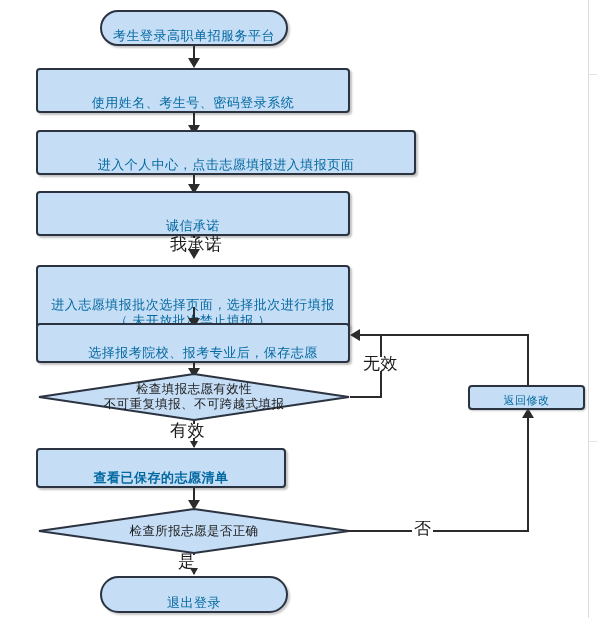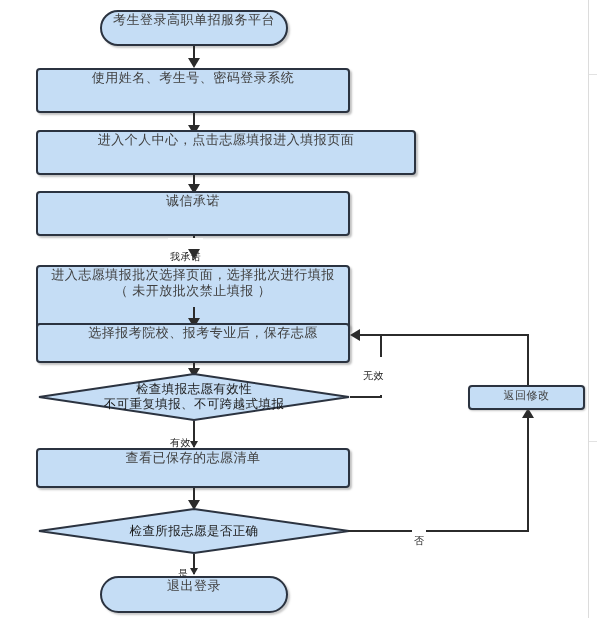--- a/index.html
+++ b/index.html
@@ -41,23 +41,23 @@
     height: 1px;
     background: #e2e2e2;
   }
 
   
   .node {
     position: absolute;
     box-sizing: border-box;
     background: #c5ddf5;
     border: 2px solid #2b3340;
-    color: #404040;
+    color: #0369a1;
     display: flex;
-    align-items: flex-start;
+    align-items: flex-end;
     justify-content: center;
     text-align: center;
     font-size: 13px;
     line-height: 16px;
     letter-spacing: 0.5px;
     box-shadow: 2px 2px 2px rgba(120,120,120,0.45);
   }
   .node.process {
     border-radius: 4px;
   }
@@ -130,25 +130,25 @@
     border-right: 10px solid #2b2b2b;
   }
   .arrow.down.thin {
     border-left: 4px solid transparent;
     border-right: 4px solid transparent;
     border-top: 7px solid #2b2b2b;
   }
 
   .edge-label {
     position: absolute;
-    font-size: 10px;
+    font-size: 17px;
     line-height: 14px;
     color: #1b1b1b;
     background: #ffffff;
-    padding: 12px 2px;
+    padding: 0 2px;
     letter-spacing: 0.4px;
     white-space: nowrap;
   }
 </style>
 </head>
 <body>
 
 <div id="canvas">
 
   <div class="page-edge2"></div>
@@ -211,21 +211,21 @@
   <div class="ln h" style="left:350px; top:396px; width:32px;"></div>
   <div class="ln v" style="left:380px; top:334px; height:63px;"></div>
   <div class="ln h" style="left:360px; top:334px; width:22px;"></div>
   <div class="arrow left" style="left:350px; top:329px;"></div>
   <div class="edge-label" style="left:361px; top:357px;">无效</div>
 
   <div class="ln v" style="left:193px; top:421px; height:26px;"></div>
   <div class="edge-label" style="left:168px; top:424px;">有效</div>
   <div class="arrow down thin" style="left:190px; top:441px;"></div>
 
-  <div class="node process" style="left:36px; top:448px; width:314px; height:40px;">
+  <div class="node process" style="left:36px; top:448px; width:250px; height:40px;font-weight:bold;">
     <span class="txt">查看已保存的志愿清单</span>
   </div>
 
   <div class="ln v" style="left:193px; top:488px; height:16px;"></div>
   <div class="arrow down" style="left:188px; top:500px;"></div>
 
   <div class="diamond-wrap" style="left:38px; top:508px; width:312px; height:46px;">
     <svg width="312" height="46" viewBox="0 0 312 46">
       <polygon points="156,1 311,23 156,45 1,23" fill="#c5ddf5" stroke="#2b3340" stroke-width="2"></polygon>
     </svg>

